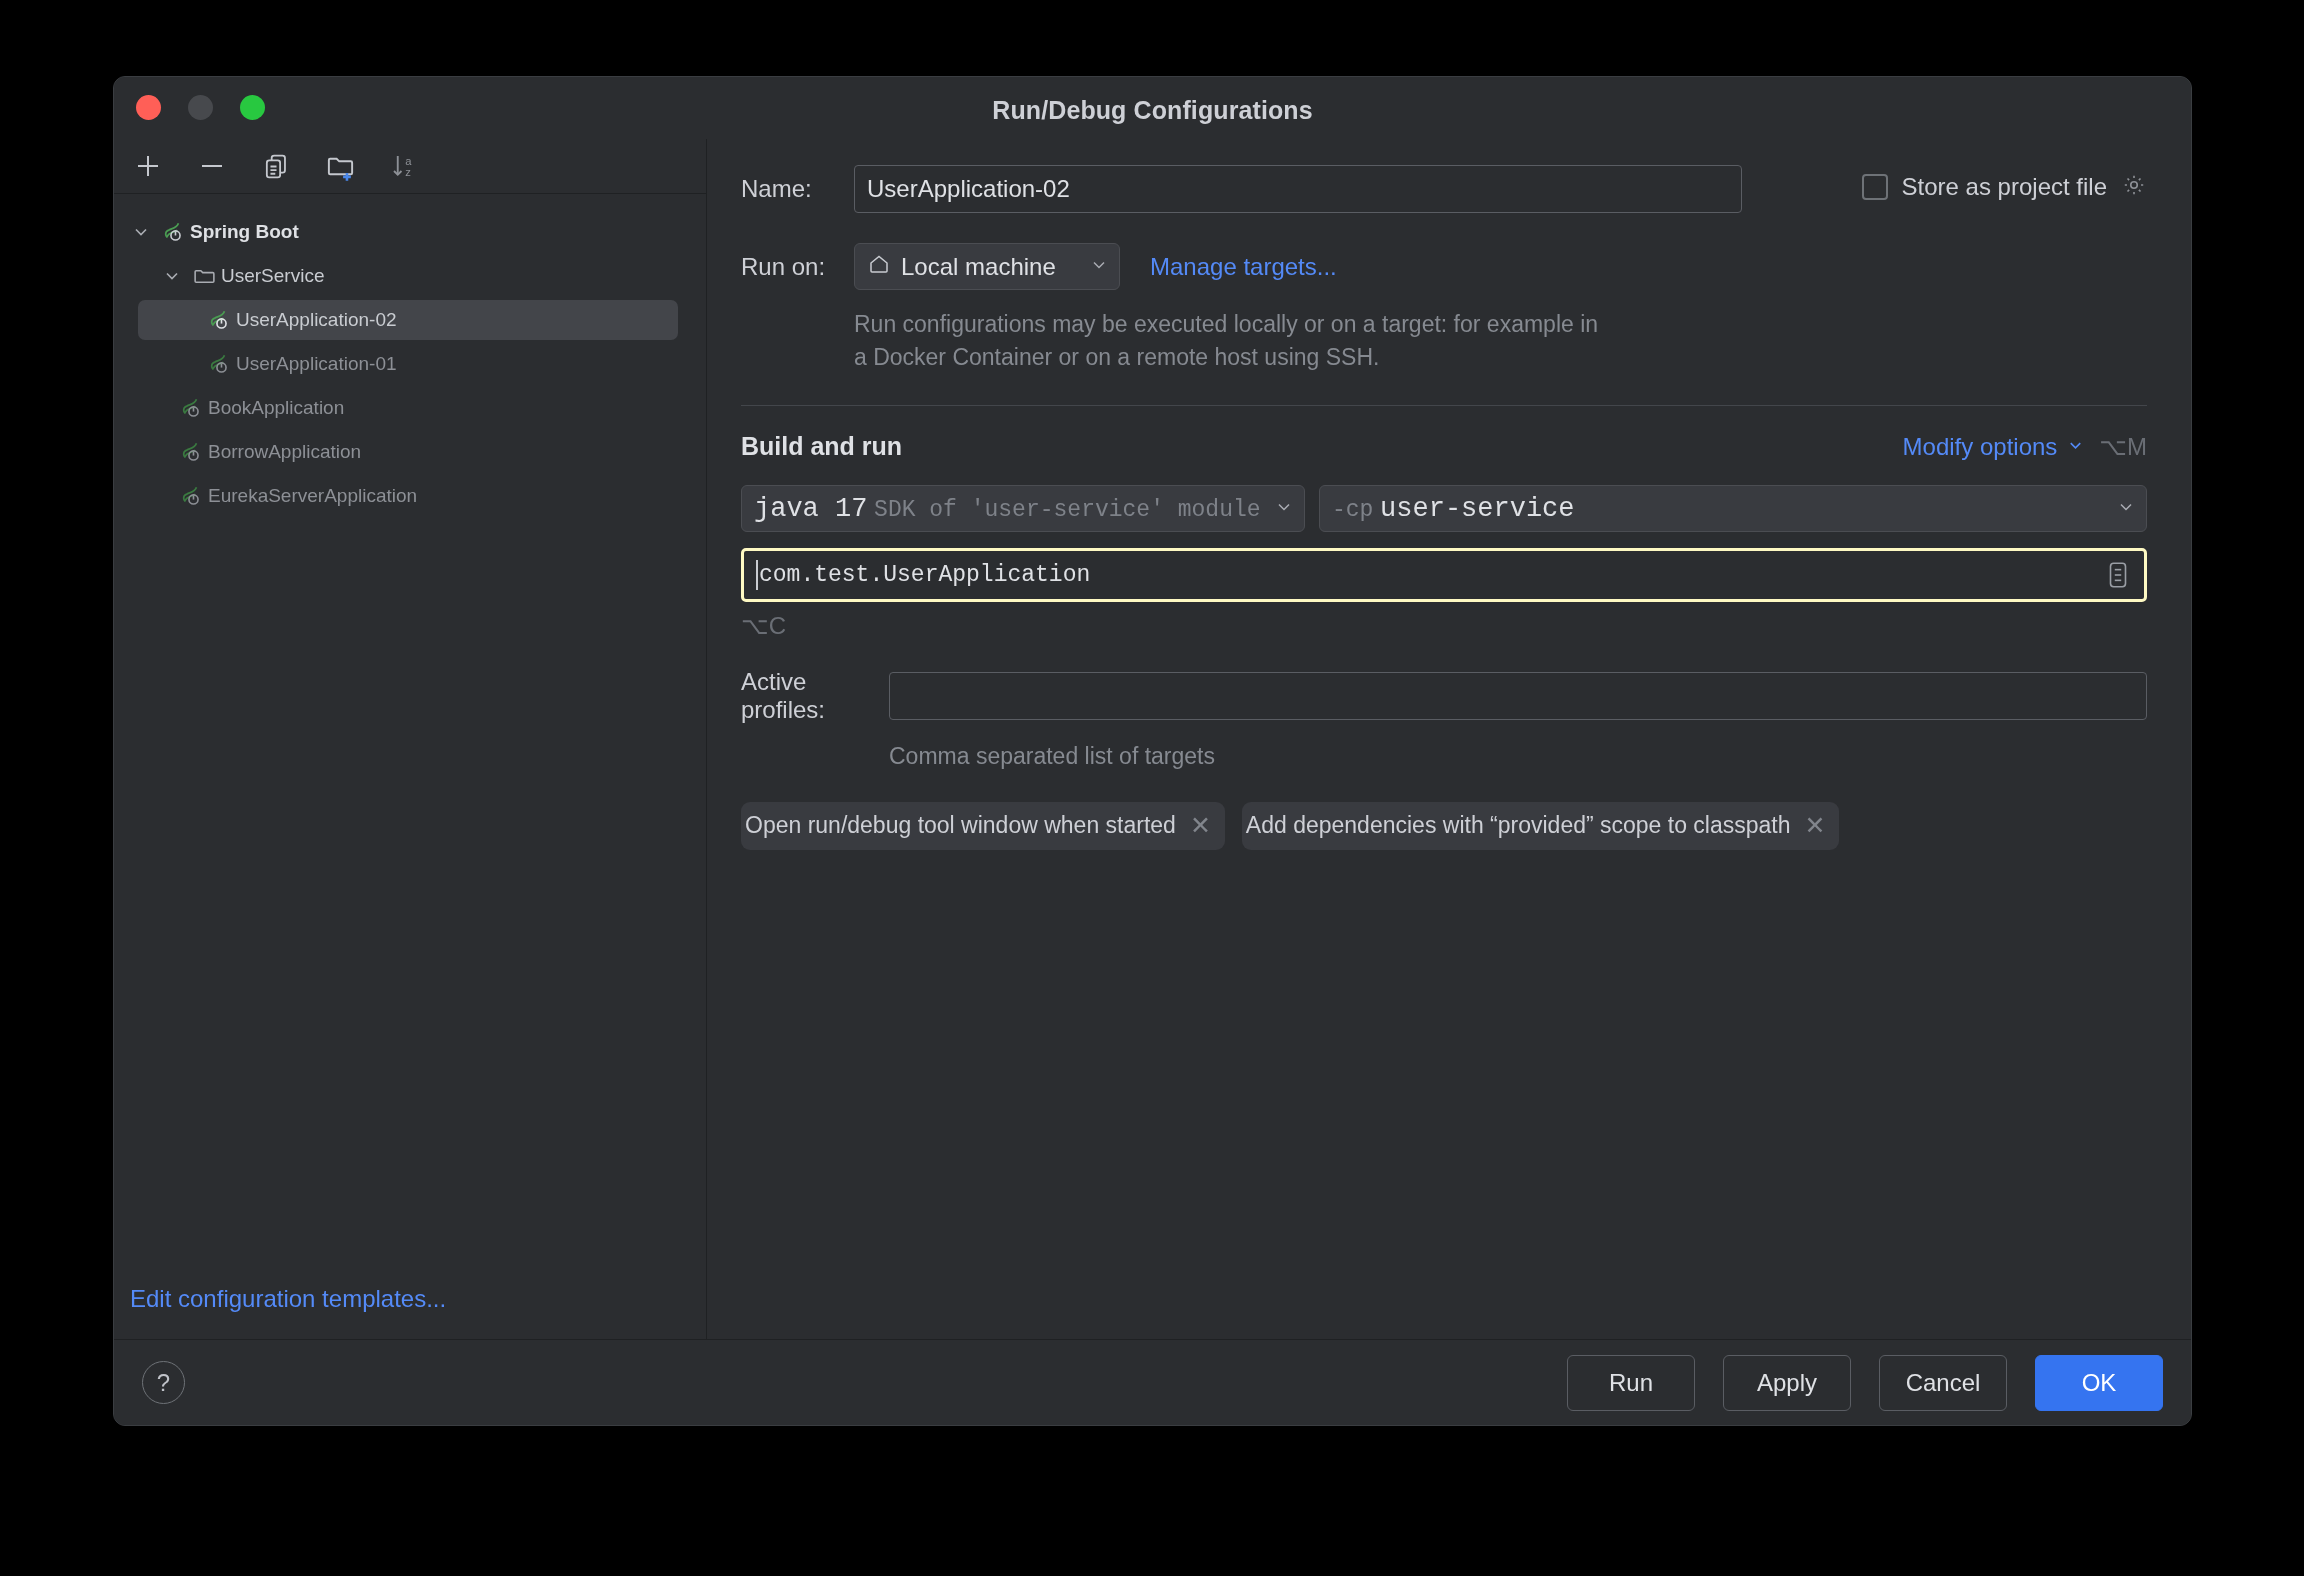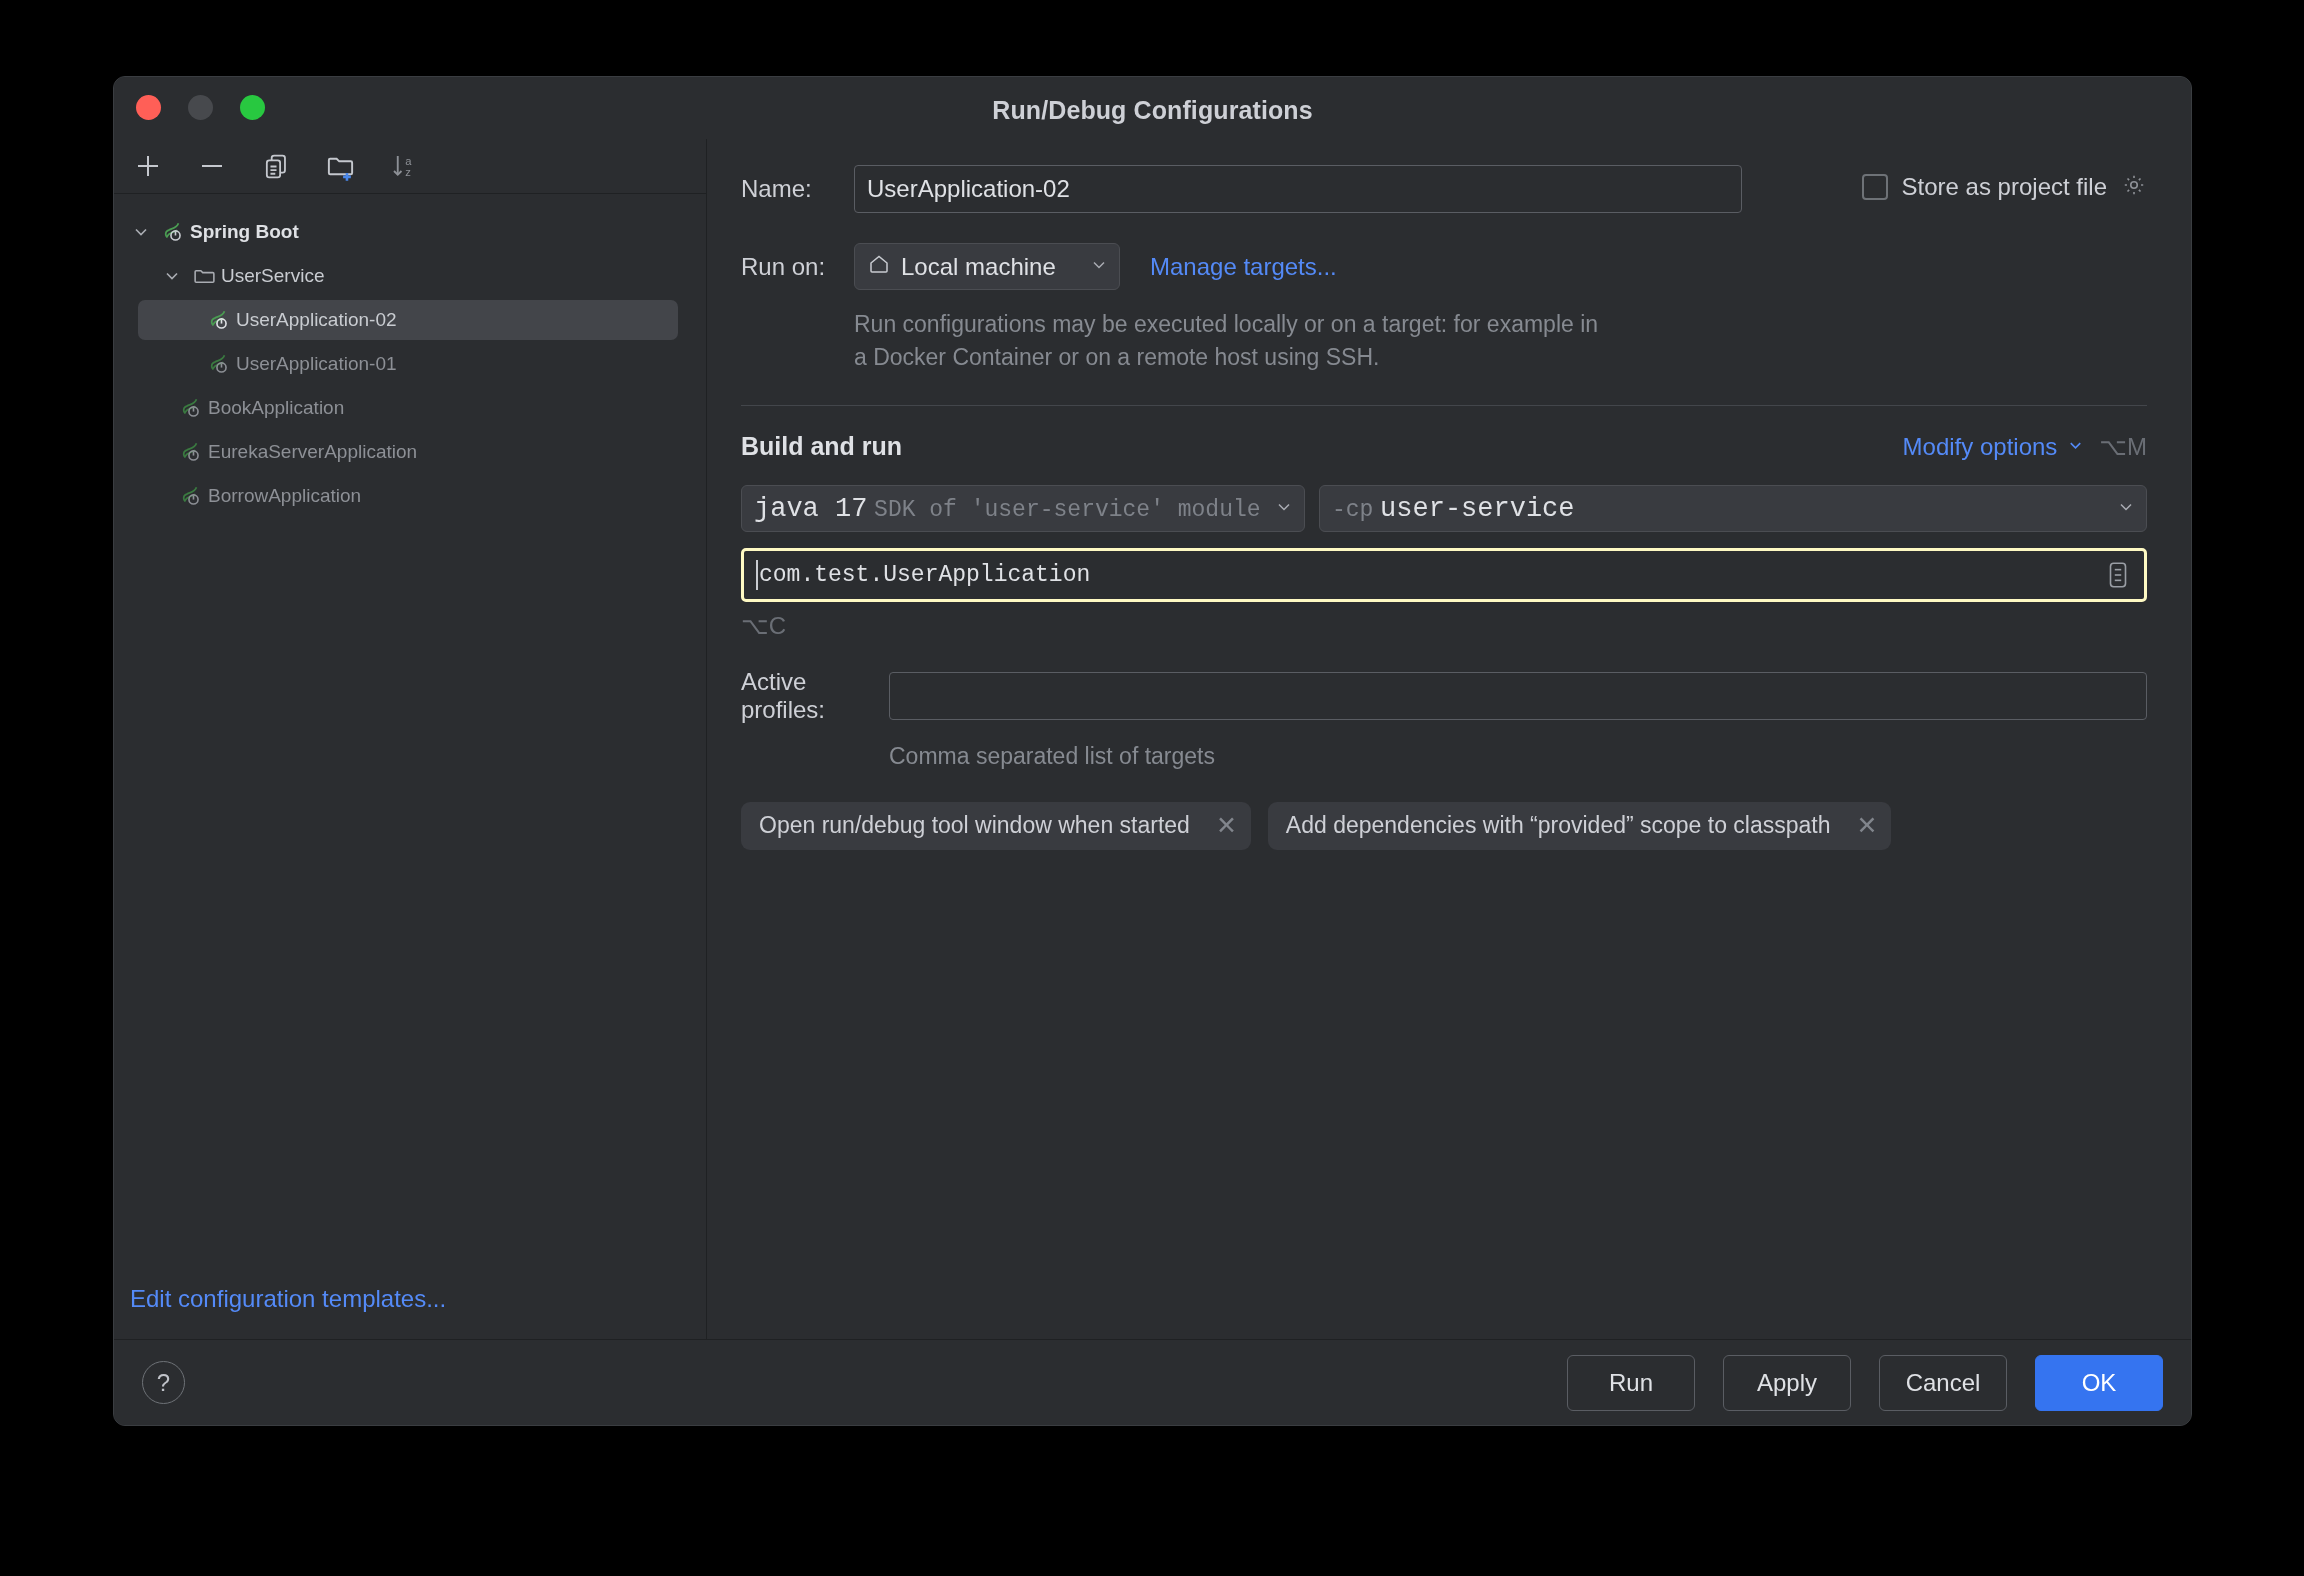--- a/index.html
+++ b/index.html
@@ -191,22 +191,22 @@
   .profiles-label { width: 148px; font-size: 24px; color: #CED0D6; }
   .profiles-input { flex: 1; }
   .profiles-hint { margin: 16px 0 0 148px; }
 
   .chips { display: flex; gap: 17px; margin-top: 29px; }
   .chip {
     background: #393B40;
     border-radius: 9px;
     height: 48px;
     display: flex; align-items: center;
-    padding: 0 14px 0 18px;
-    gap: 26px;
+    padding: 0 14px 0 4px;
+    gap: 14px;
   }
   .chip-label { font-size: 23px; color: #CED0D6; white-space: nowrap; }
   .chip-x { font-size: 25px; color: #81858C; line-height: 1; }
 
   
   .footer {
     flex: 0 0 86px; height: 86px;
     border-top: 1px solid #1f2123;
     display: flex; align-items: center;
     padding: 0 28px 0 28px;
@@ -358,32 +358,32 @@
         </div>
 
         <div class="tree-row indent-3 dim">
           <span class="tree-icon">
             <svg width="26" height="26" viewBox="0 0 24 24">
               <path d="M17 4c-1 4-5 4.5-8.5 6C6 11 5 12.5 5.3 14.4c.2 1.3 1 2.1 1 2.1s1.2-2.6 4.5-3.9c2.4-.9 4-1.3 5-2.2" fill="none" stroke="#3A7A40" stroke-width="1.6"></path>
               <circle cx="14.3" cy="15.2" r="4.2" fill="none" stroke="#8D9096" stroke-width="1.5"></circle>
               <line x1="14.3" y1="11.6" x2="14.3" y2="15.3" stroke="#8D9096" stroke-width="1.5"></line>
             </svg>
           </span>
-          <span class="tree-label">EurekaServerApplication</span>
+          <span class="tree-label">BorrowApplication</span>
         </div>
 
         <div class="tree-row indent-3 dim">
           <span class="tree-icon">
             <svg width="26" height="26" viewBox="0 0 24 24">
               <path d="M17 4c-1 4-5 4.5-8.5 6C6 11 5 12.5 5.3 14.4c.2 1.3 1 2.1 1 2.1s1.2-2.6 4.5-3.9c2.4-.9 4-1.3 5-2.2" fill="none" stroke="#3A7A40" stroke-width="1.6"></path>
               <circle cx="14.3" cy="15.2" r="4.2" fill="none" stroke="#8D9096" stroke-width="1.5"></circle>
               <line x1="14.3" y1="11.6" x2="14.3" y2="15.3" stroke="#8D9096" stroke-width="1.5"></line>
             </svg>
           </span>
-          <span class="tree-label">BorrowApplication</span>
+          <span class="tree-label">EurekaServerApplication</span>
         </div>
 
       </div>
 
       <div class="leftfooter">
         <span class="link">Edit configuration templates...</span>
       </div>
     </div>
 
     <div class="right">

